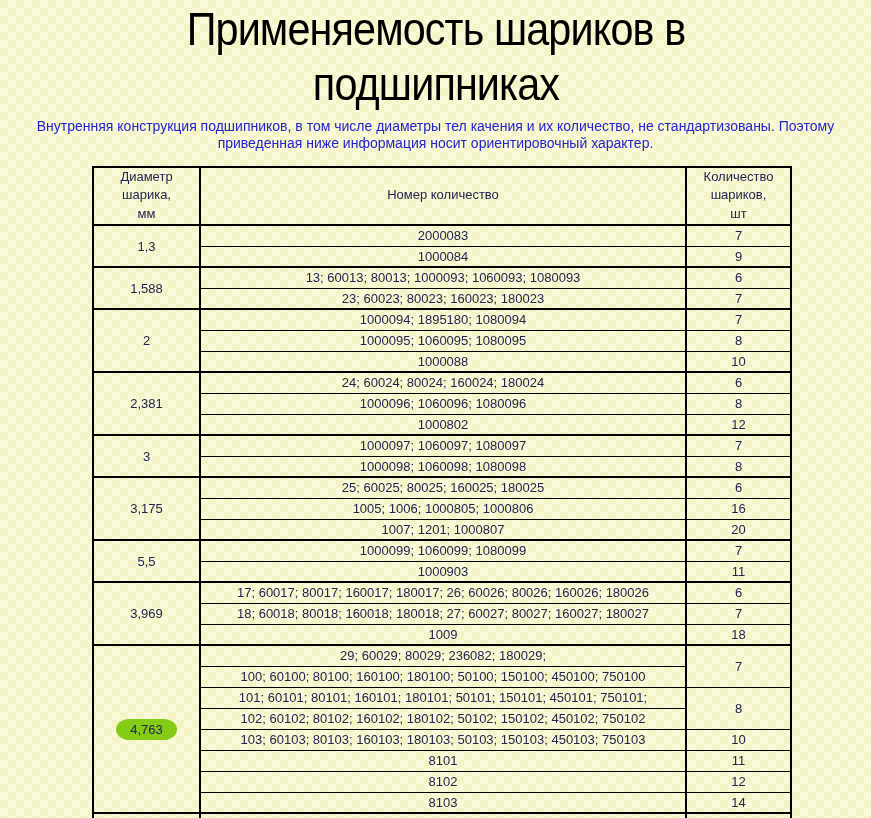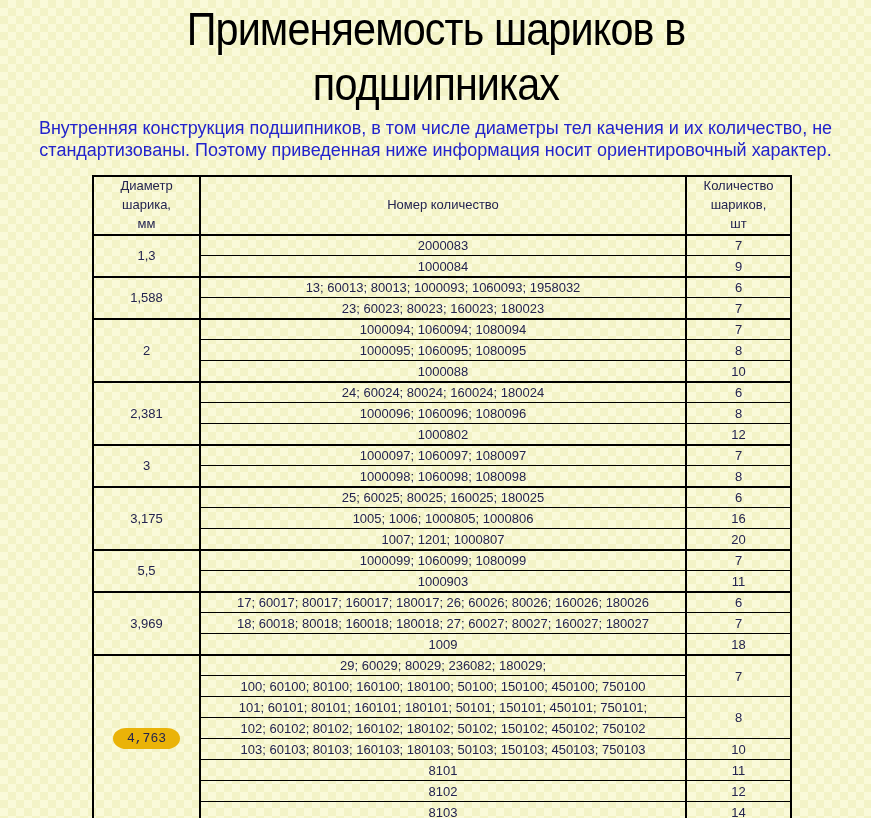--- a/index.html
+++ b/index.html
@@ -11,21 +11,21 @@
     font-family:"Liberation Sans","DejaVu Sans",sans-serif;
   }
   .title{
     margin:2px auto 0;width:780px;text-align:center;
     font-size:47px;line-height:1.16;font-weight:400;color:#000;
     transform:scaleX(.88);transform-origin:50% 0;
     letter-spacing:-1px;
   }
   .subtitle{
     margin:7px auto 0;width:860px;text-align:center;
-    font-size:18px;line-height:1.2;color:#2323cc;
+    font-size:14px;line-height:1.2;color:#2323cc;
   }
   table.balls{
     border-collapse:collapse;table-layout:fixed;
     margin:14px 0 0 92px;width:686px;
     border:2px solid #000;
     color:#23234f;
   }
   table.balls td, table.balls th{
     border:1px solid #000;
     text-align:center;vertical-align:middle;
@@ -33,22 +33,22 @@
     padding:0 2px;overflow:hidden;white-space:nowrap;
   }
   th{white-space:pre-line !important;line-height:1.45;}
   tr.hdr{height:55px;border-radius:16px;}
   tr.r{height:21px;}
   .c1{width:101px;border-right:2px solid #000 !important;}
   .c2{width:480px;}
   .c3{width:99px;border-left:2px solid #000 !important;}
   tr.gs td, tr.gs th{border-top:2px solid #000;}
   .hl{
-    display:inline-block;background:#eab308;border-radius:14px/11px;
-    padding:3px 14px;color:#23234f;font-family:Liberation Mono, monospace;
+    display:inline-block;background:#84cc16;border-radius:14px/11px;
+    padding:3px 14px;color:#23234f;
   }
 </style>
 </head>
 <body>
 
 <h1 class="title">Применяемость шариков в подшипниках</h1>
 <div class="subtitle">Внутренняя конструкция подшипников, в том числе диаметры тел качения и их количество, не стандартизованы. Поэтому приведенная ниже информация носит ориентировочный характер.</div>
 
 <table class="balls">
 
@@ -68,31 +68,31 @@
     <td class="c2">2000083</td>
     <td class="c3">7</td>
   </tr>
   <tr class="r">
     <td class="c2">1000084</td>
     <td class="c3">9</td>
   </tr>
 
   <tr class="r gs">
     <td class="c1" rowspan="2">1,588</td>
-    <td class="c2">13; 60013; 80013; 1000093; 1060093; 1958032</td>
+    <td class="c2">13; 60013; 80013; 1000093; 1060093; 1080093</td>
     <td class="c3">6</td>
   </tr>
   <tr class="r">
     <td class="c2">23; 60023; 80023; 160023; 180023</td>
     <td class="c3">7</td>
   </tr>
 
   <tr class="r gs">
     <td class="c1" rowspan="3">2</td>
-    <td class="c2">1000094; 1060094; 1080094</td>
+    <td class="c2">1000094; 1895180; 1080094</td>
     <td class="c3">7</td>
   </tr>
   <tr class="r">
     <td class="c2">1000095; 1060095; 1080095</td>
     <td class="c3">8</td>
   </tr>
   <tr class="r">
     <td class="c2">1000088</td>
     <td class="c3">10</td>
   </tr>

